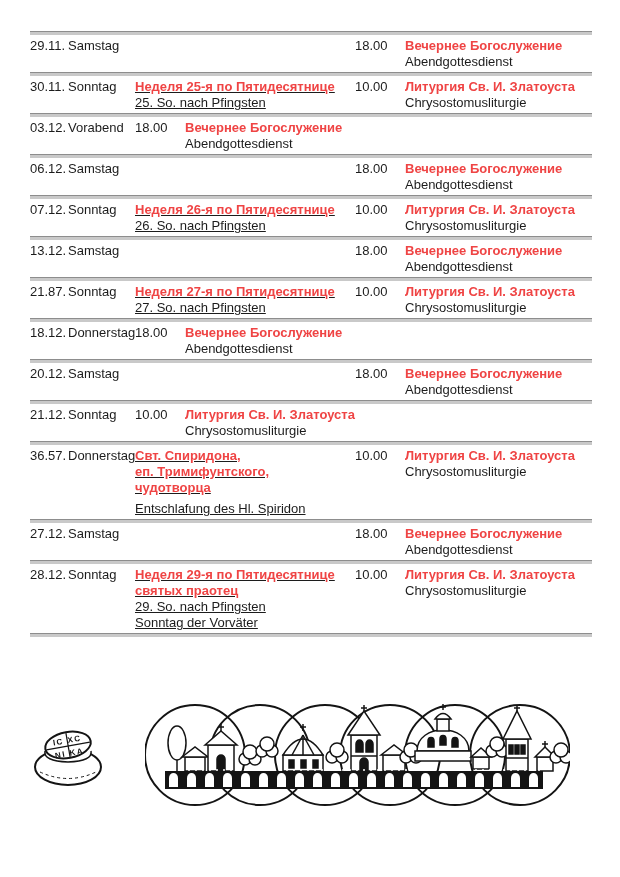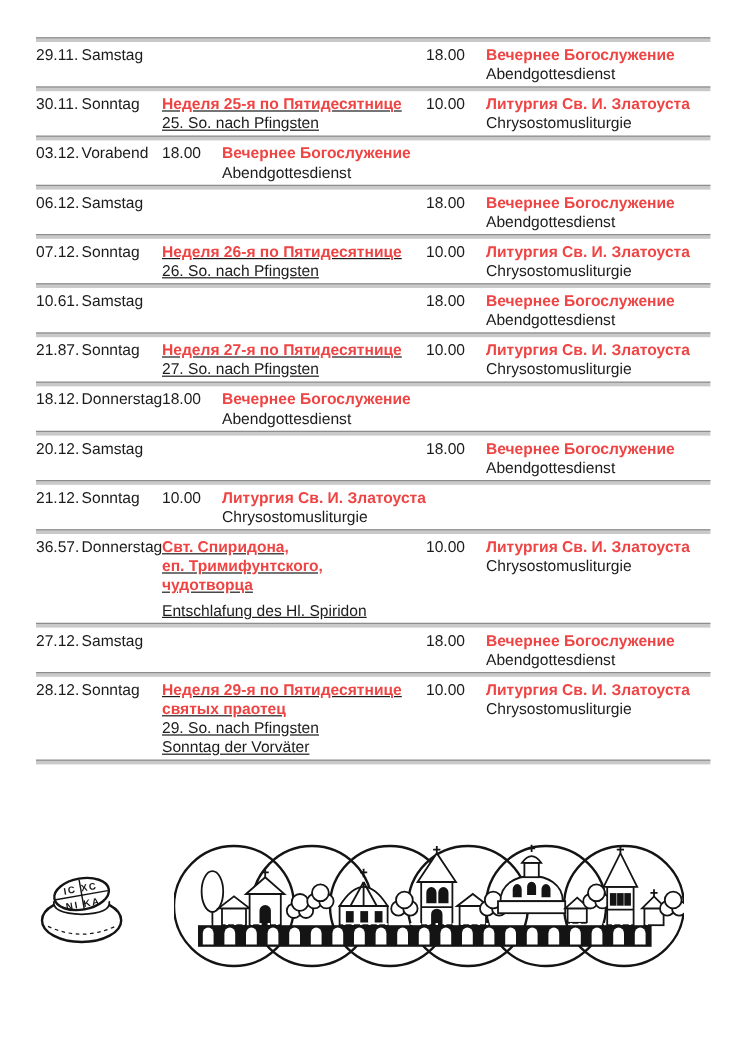--- a/index.html
+++ b/index.html
@@ -98,21 +98,21 @@
         <div class="de de-desc">26. So. nach Pfingsten</div>
       </div>
       <div class="c-time">10.00</div>
       <div class="c-service">
         <div class="ru">Литургия Св. И. Златоуста</div>
         <div class="de">Chrysostomusliturgie</div>
       </div>
     </div>
   <div class="divider"></div>
     <div class="row">
-      <div class="c-date">10.61.</div>
+      <div class="c-date">13.12.</div>
       <div class="c-day">Samstag</div>
       <div class="c-desc">
         <div class="ru"></div>
         <div class="de de-desc"></div>
       </div>
       <div class="c-time">18.00</div>
       <div class="c-service">
         <div class="ru">Вечернее Богослужение</div>
         <div class="de">Abendgottesdienst</div>
       </div>

